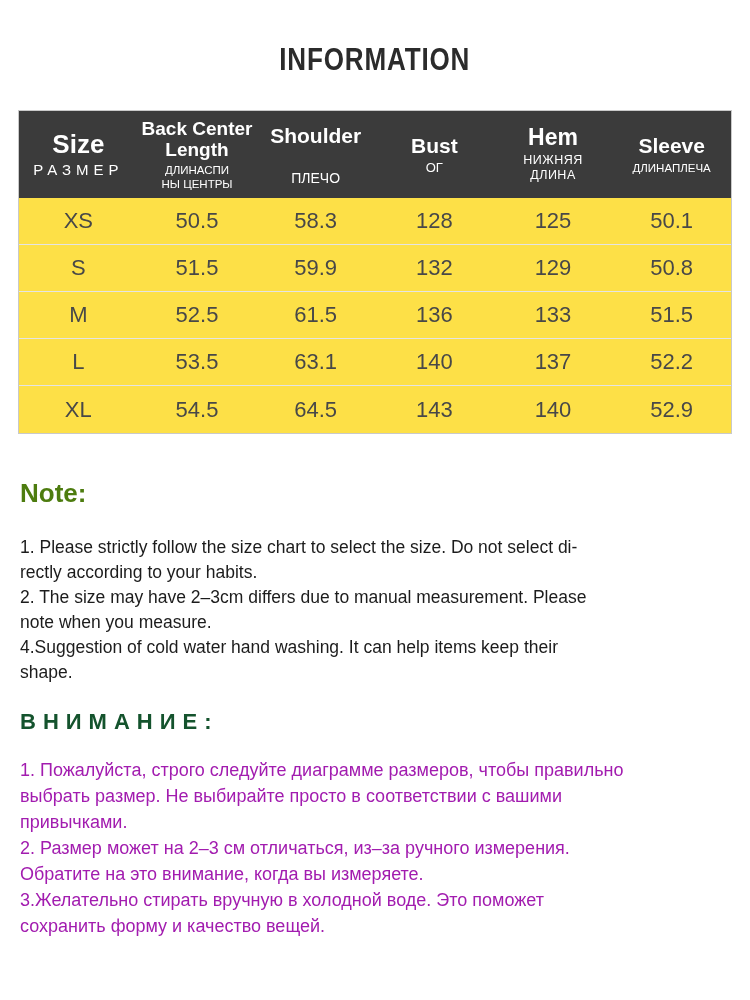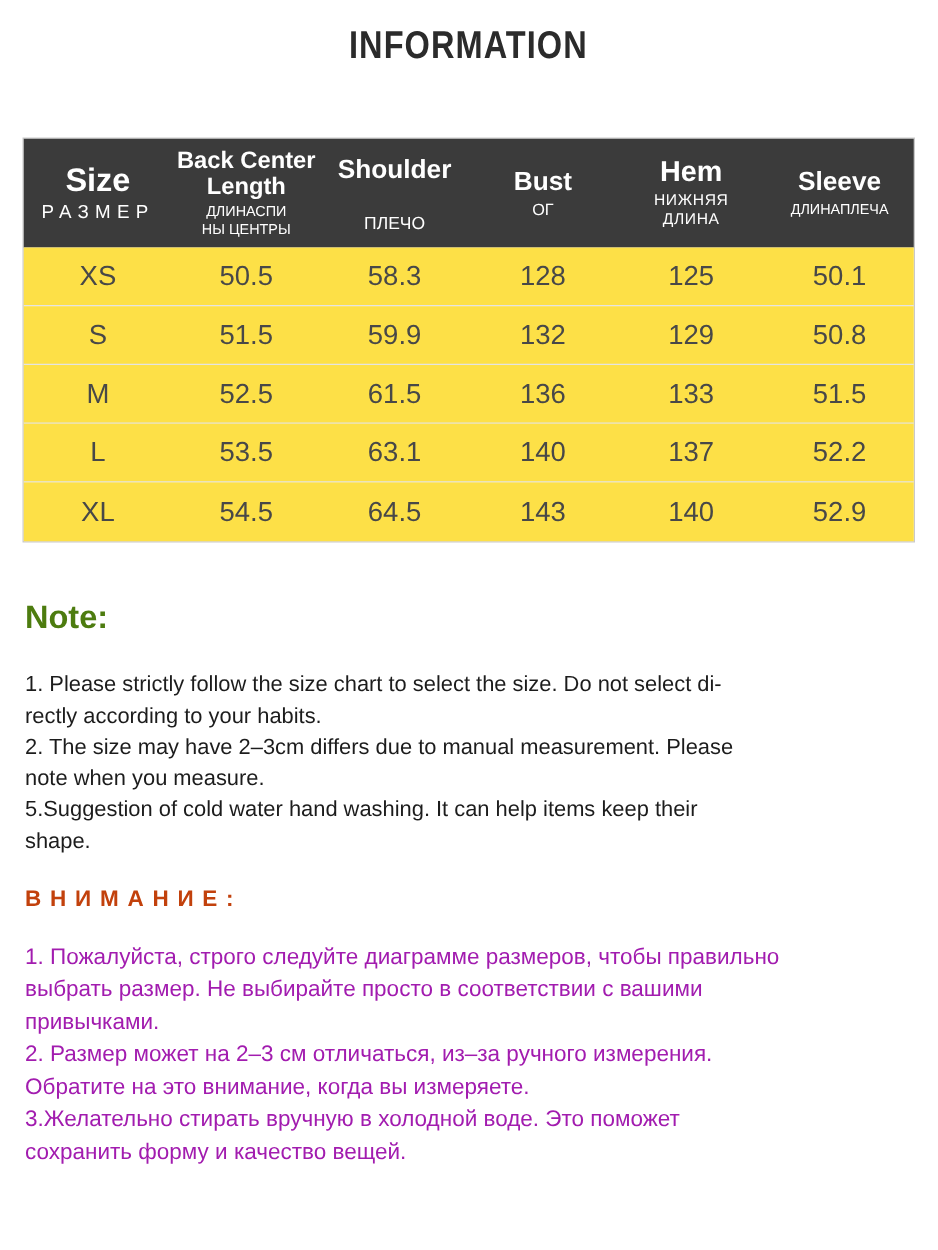--- a/index.html
+++ b/index.html
@@ -7,21 +7,21 @@
   body {
     width: 750px;
     height: 1000px;
     margin: 0 auto;
     font-family: "Liberation Sans", "DejaVu Sans", sans-serif;
     color: #1c1c1c;
     overflow: hidden;
   }
   .title-wrap {
     text-align: center;
-    padding-top: 18px;
+    padding-top: 42px;
     height: 110px;
   }
   .title {
     display: inline-block;
     font-size: 31px;
     font-weight: bold;
     letter-spacing: 1px;
     color: #2b2b2b;
     transform: scaleX(0.84);
   }
@@ -80,24 +80,24 @@
   }
   .en-notes { margin-top: 26px; }
   .en-notes p {
     font-size: 17.5px;
     line-height: 25px;
     color: #1c1c1c;
     white-space: pre-line;
   }
   .attention-heading {
     margin-top: 24px;
-    font-size: 18px;
+    font-size: 22px;
     font-weight: bold;
     letter-spacing: 7px;
-    color: #c2410c;
+    color: #14532d;
   }
   .ru-notes { margin-top: 22px; }
   .ru-notes p {
     font-size: 18px;
     line-height: 26px;
     color: #a21caf;
     white-space: pre-line;
   }
 </style>
 </head>
@@ -184,21 +184,21 @@
     </div>
   </div>
 
   <div class="notes">
     <div class="note-heading">Note:</div>
     <div class="en-notes">
       <p>1. Please strictly follow the size chart  to select the size. Do not select di-
 rectly according to your habits.</p>
       <p>2. The size may have 2–3cm differs due to manual measurement. Please
 note when you measure.</p>
-      <p>5.Suggestion of cold water hand washing. It can help items keep their
+      <p>4.Suggestion of cold water hand washing. It can help items keep their
 shape.</p>
     </div>
 
     <div class="attention-heading">ВНИМАНИЕ:</div>
     <div class="ru-notes">
       <p>1. Пожалуйста, строго следуйте диаграмме размеров, чтобы правильно
 выбрать размер. Не выбирайте просто в соответствии с вашими
 привычками.</p>
       <p>2. Размер может на 2–3 см отличаться, из–за ручного измерения.
 Обратите на это внимание, когда вы измеряете.</p>

